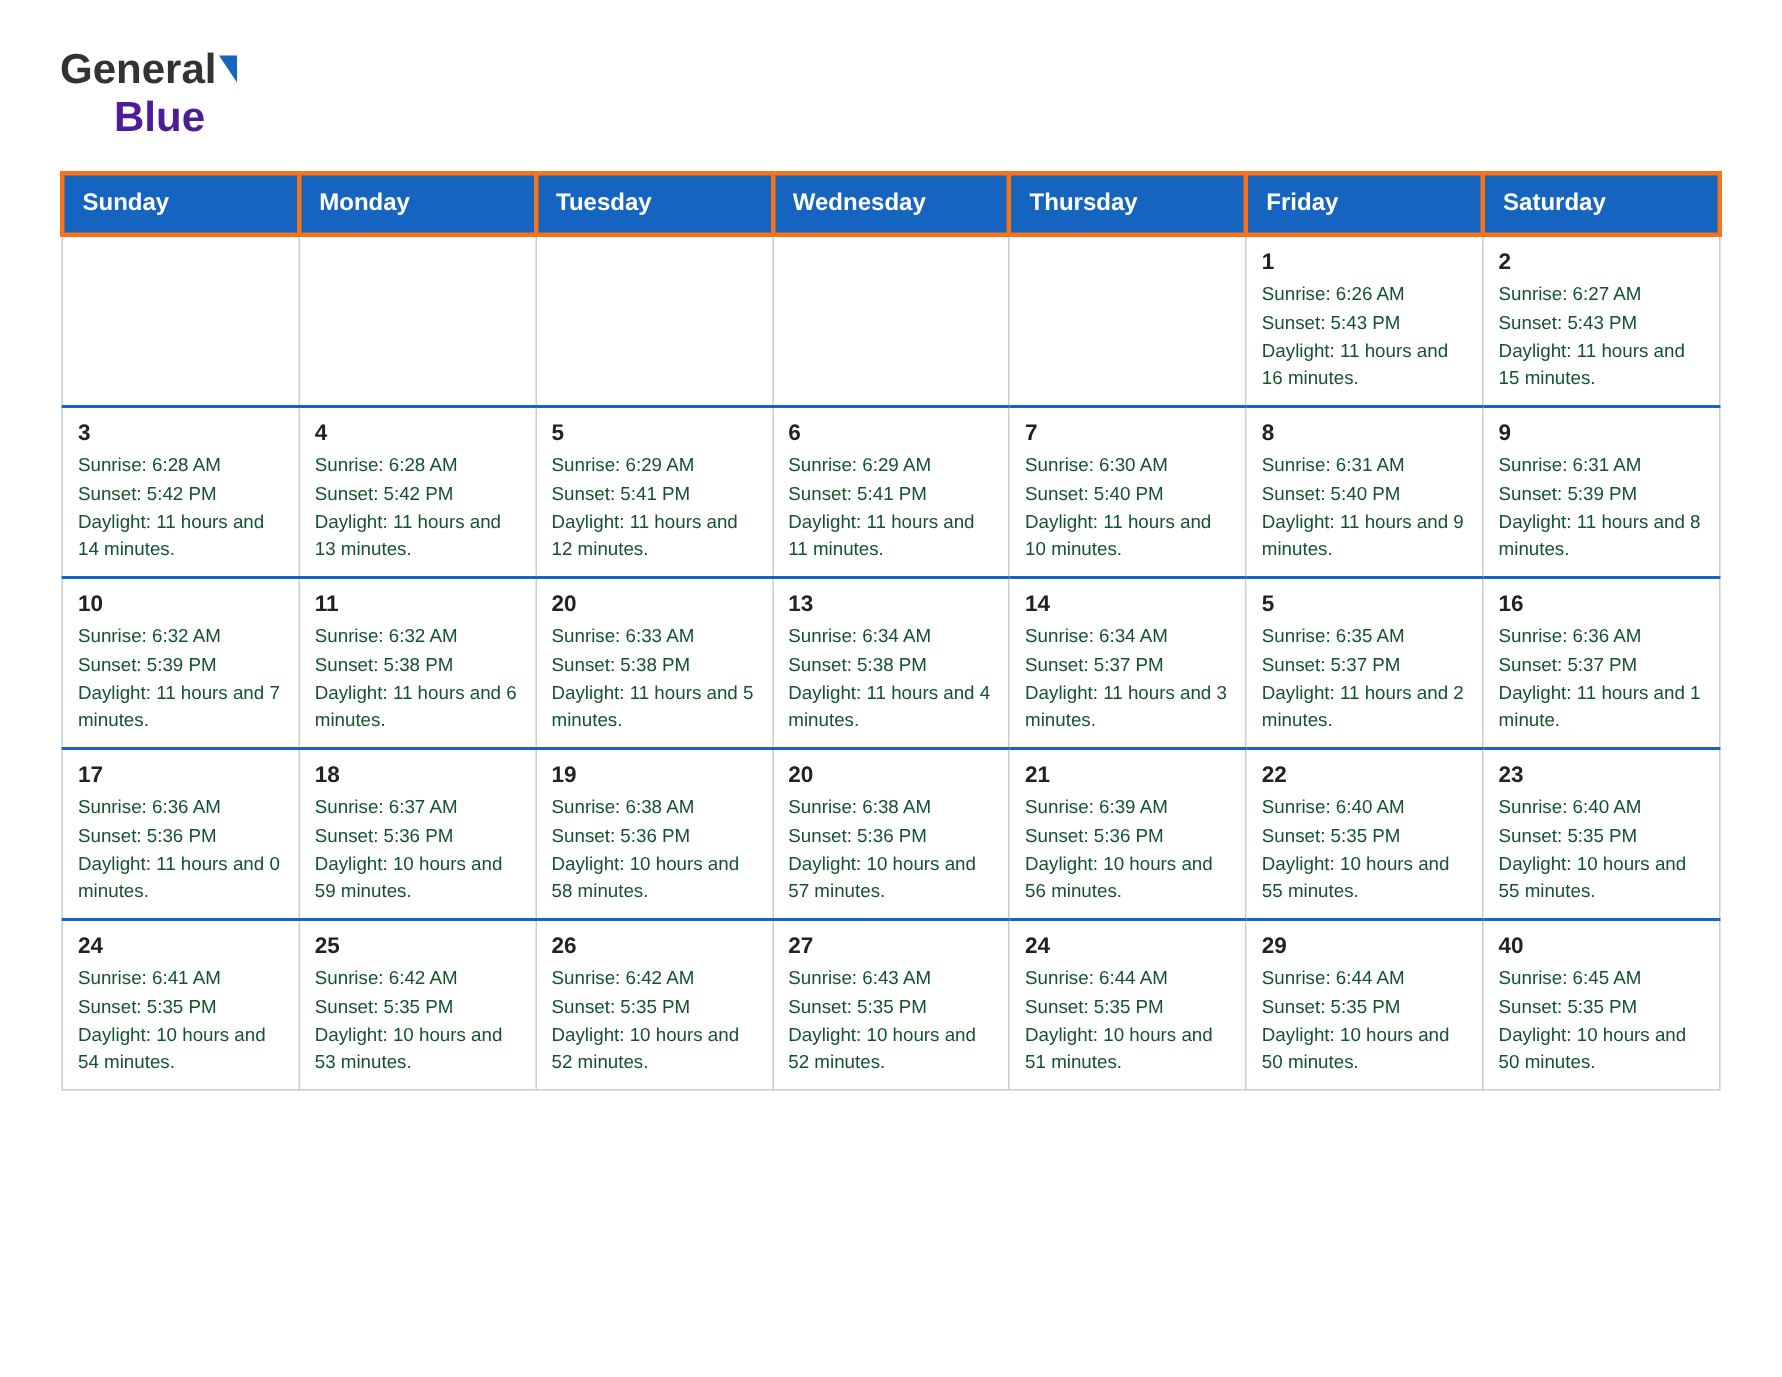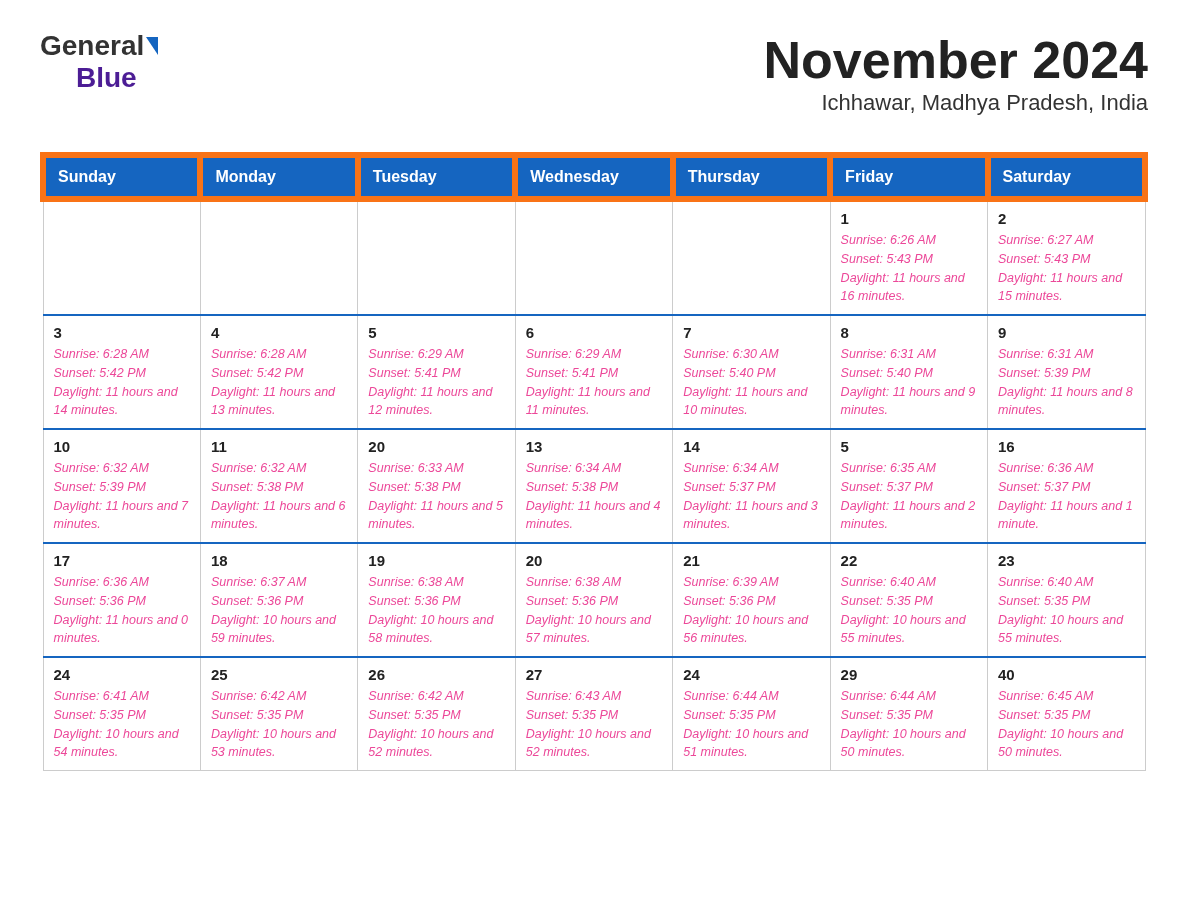--- a/index.html
+++ b/index.html
@@ -7,21 +7,21 @@
       font-family: Arial, sans-serif;
       background: #fff;
       padding: 30px 40px;
       width: 1188px;
       min-height: 918px;
     }
     .header {
       display: flex;
       align-items: flex-start;
       justify-content: space-between;
-      margin-bottom: 36px;
+      margin-bottom: 20px;
     }
     .logo {
       display: flex;
       flex-direction: column;
       align-items: flex-start;
     }
     .logo-triangle {
       display: inline-block;
       width: 0;
       height: 0;
@@ -52,44 +52,43 @@
       width: 100%;
       border-collapse: collapse;
     }
     .calendar th {
       background: #1565c0;
       color: #fff;
       font-size: 16px;
       font-weight: bold;
       padding: 10px 12px;
       text-align: left;
-      border: 6px solid #f97316;
+      border: 3px solid #f97316;
     }
     .calendar td {
       width: 14.28%;
       vertical-align: top;
       padding: 8px 10px;
       border: 1px solid #ccc;
       font-size: 13px;
       color: #333;
       min-height: 100px;
       background: #fff;
     }
     .day-number {
       font-size: 15px;
       font-weight: bold;
       color: #222;
       display: block;
       margin-bottom: 4px;
     }
     .day-info {
       font-size: 12.5px;
-      color: #ec4899;
+      color: #14532d;
       line-height: 1.5;
-      font-style: italic;
     }
     .empty-cell {
       background: #f9f9f9;
     }
     .row-separator td {
       border-top: 2px solid #1565c0;
     }
   </style>
 </head>
 <body>
@@ -97,24 +96,20 @@
 <div class="header">
   <div class="logo">
     <div class="logo-line">
       <span style="font-size:28px;font-weight:bold;color:#333;">General</span>
       <span class="logo-triangle"></span>
     </div>
     <div>
       <span style="font-size:28px;font-weight:bold;color:#4c1d95;margin-left:36px;">Blue</span>
     </div>
   </div>
-  <div class="title-block">
-    <h1>November 2024</h1>
-    <h2>Ichhawar, Madhya Pradesh, India</h2>
-  </div>
 </div>
 
 <table class="calendar">
   <thead>
     <tr>
     <th>Sunday</th>
         <th>Monday</th>
         <th>Tuesday</th>
         <th>Wednesday</th>
         <th>Thursday</th>

